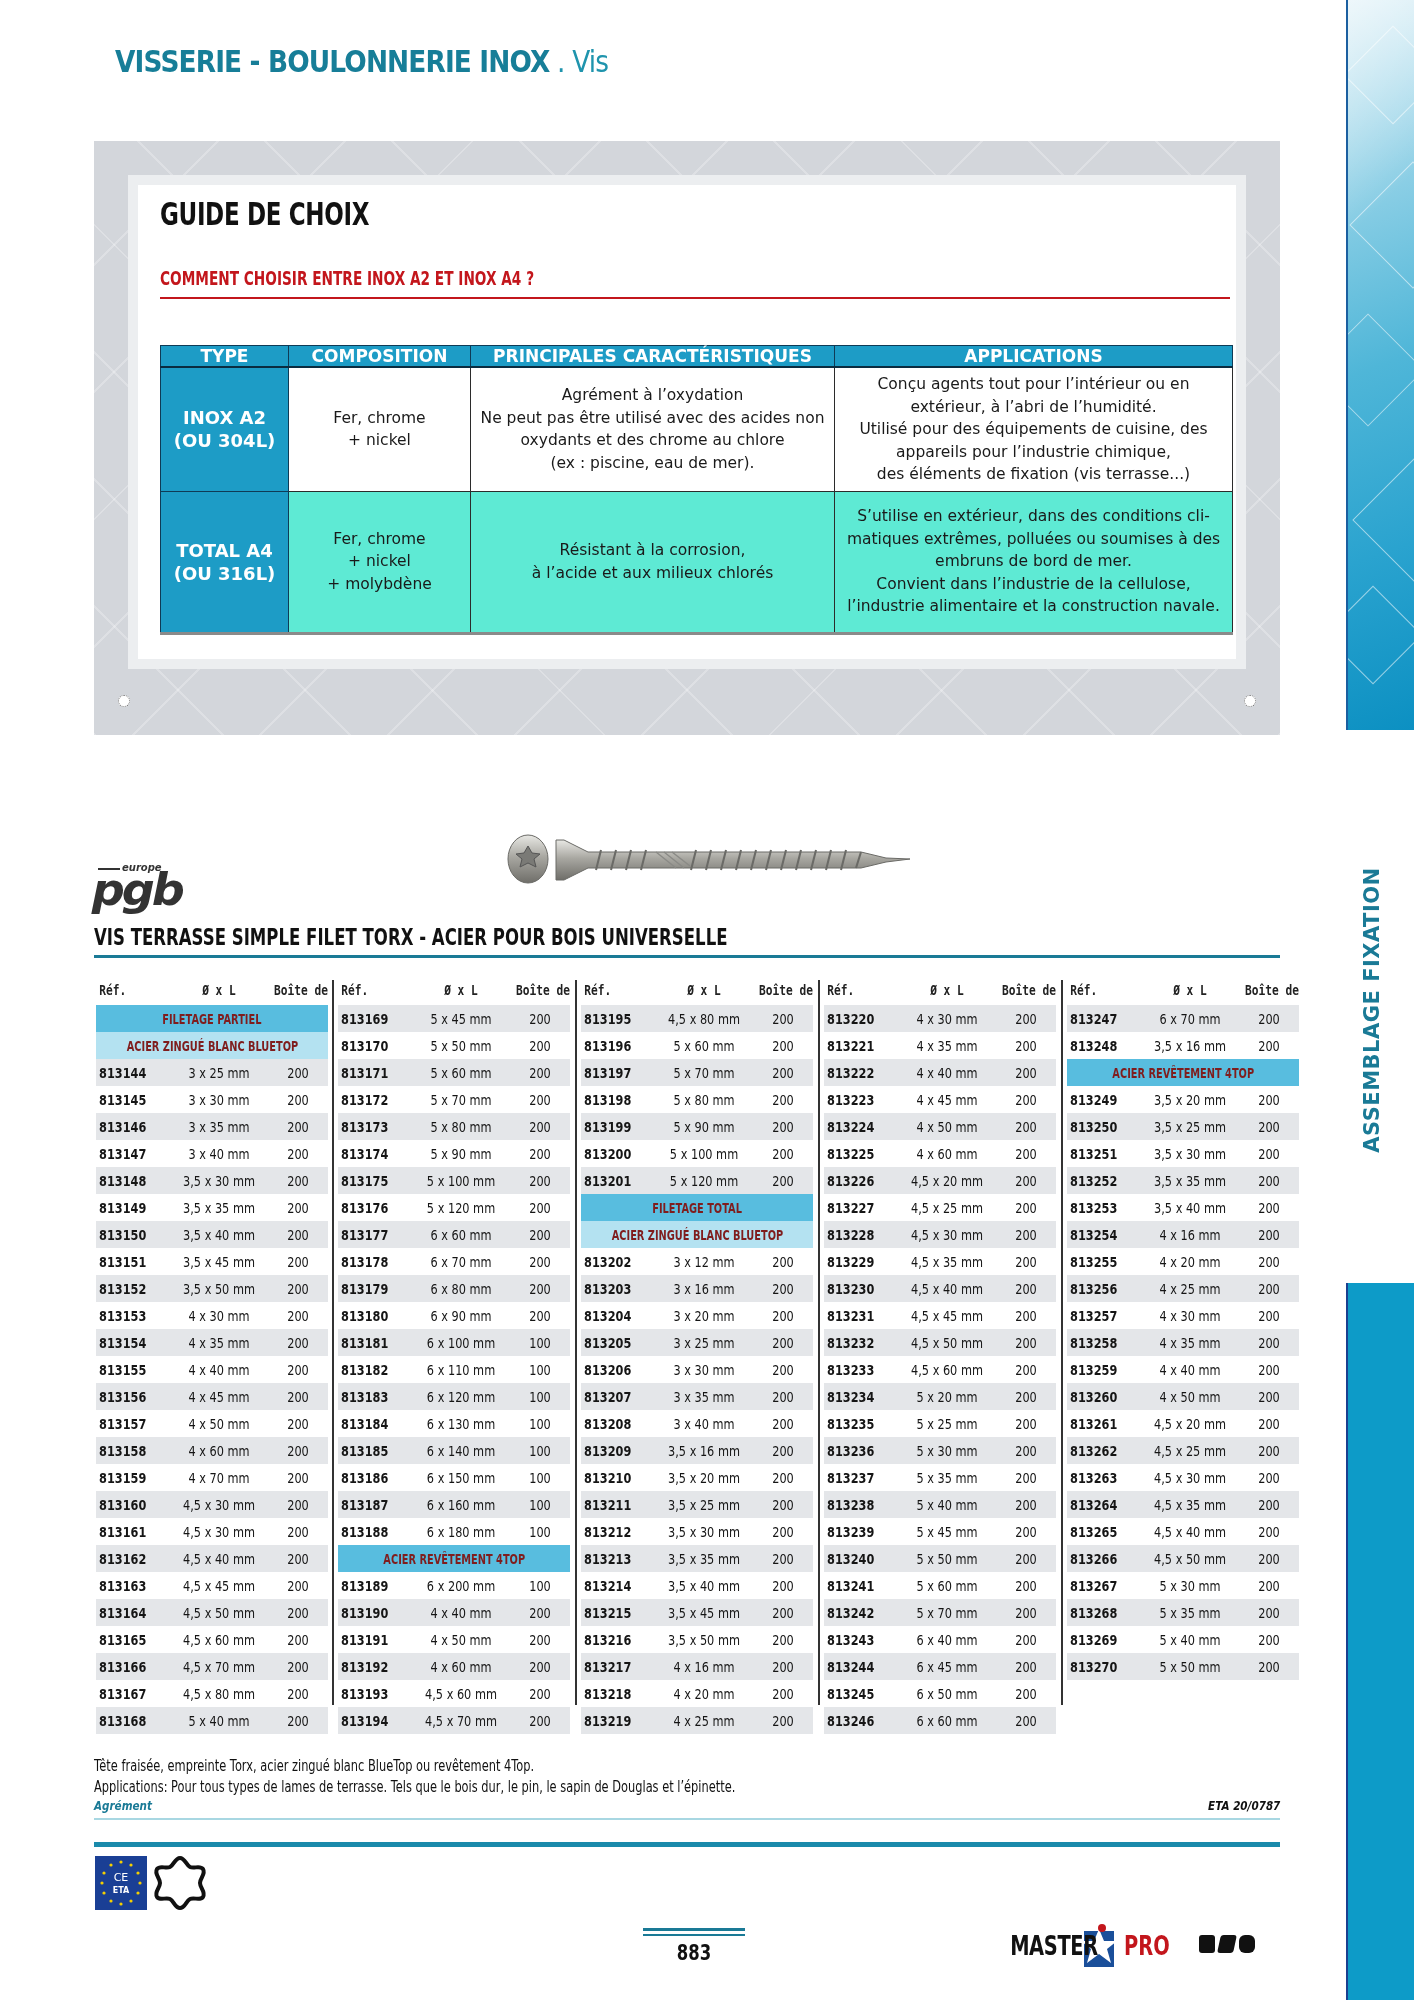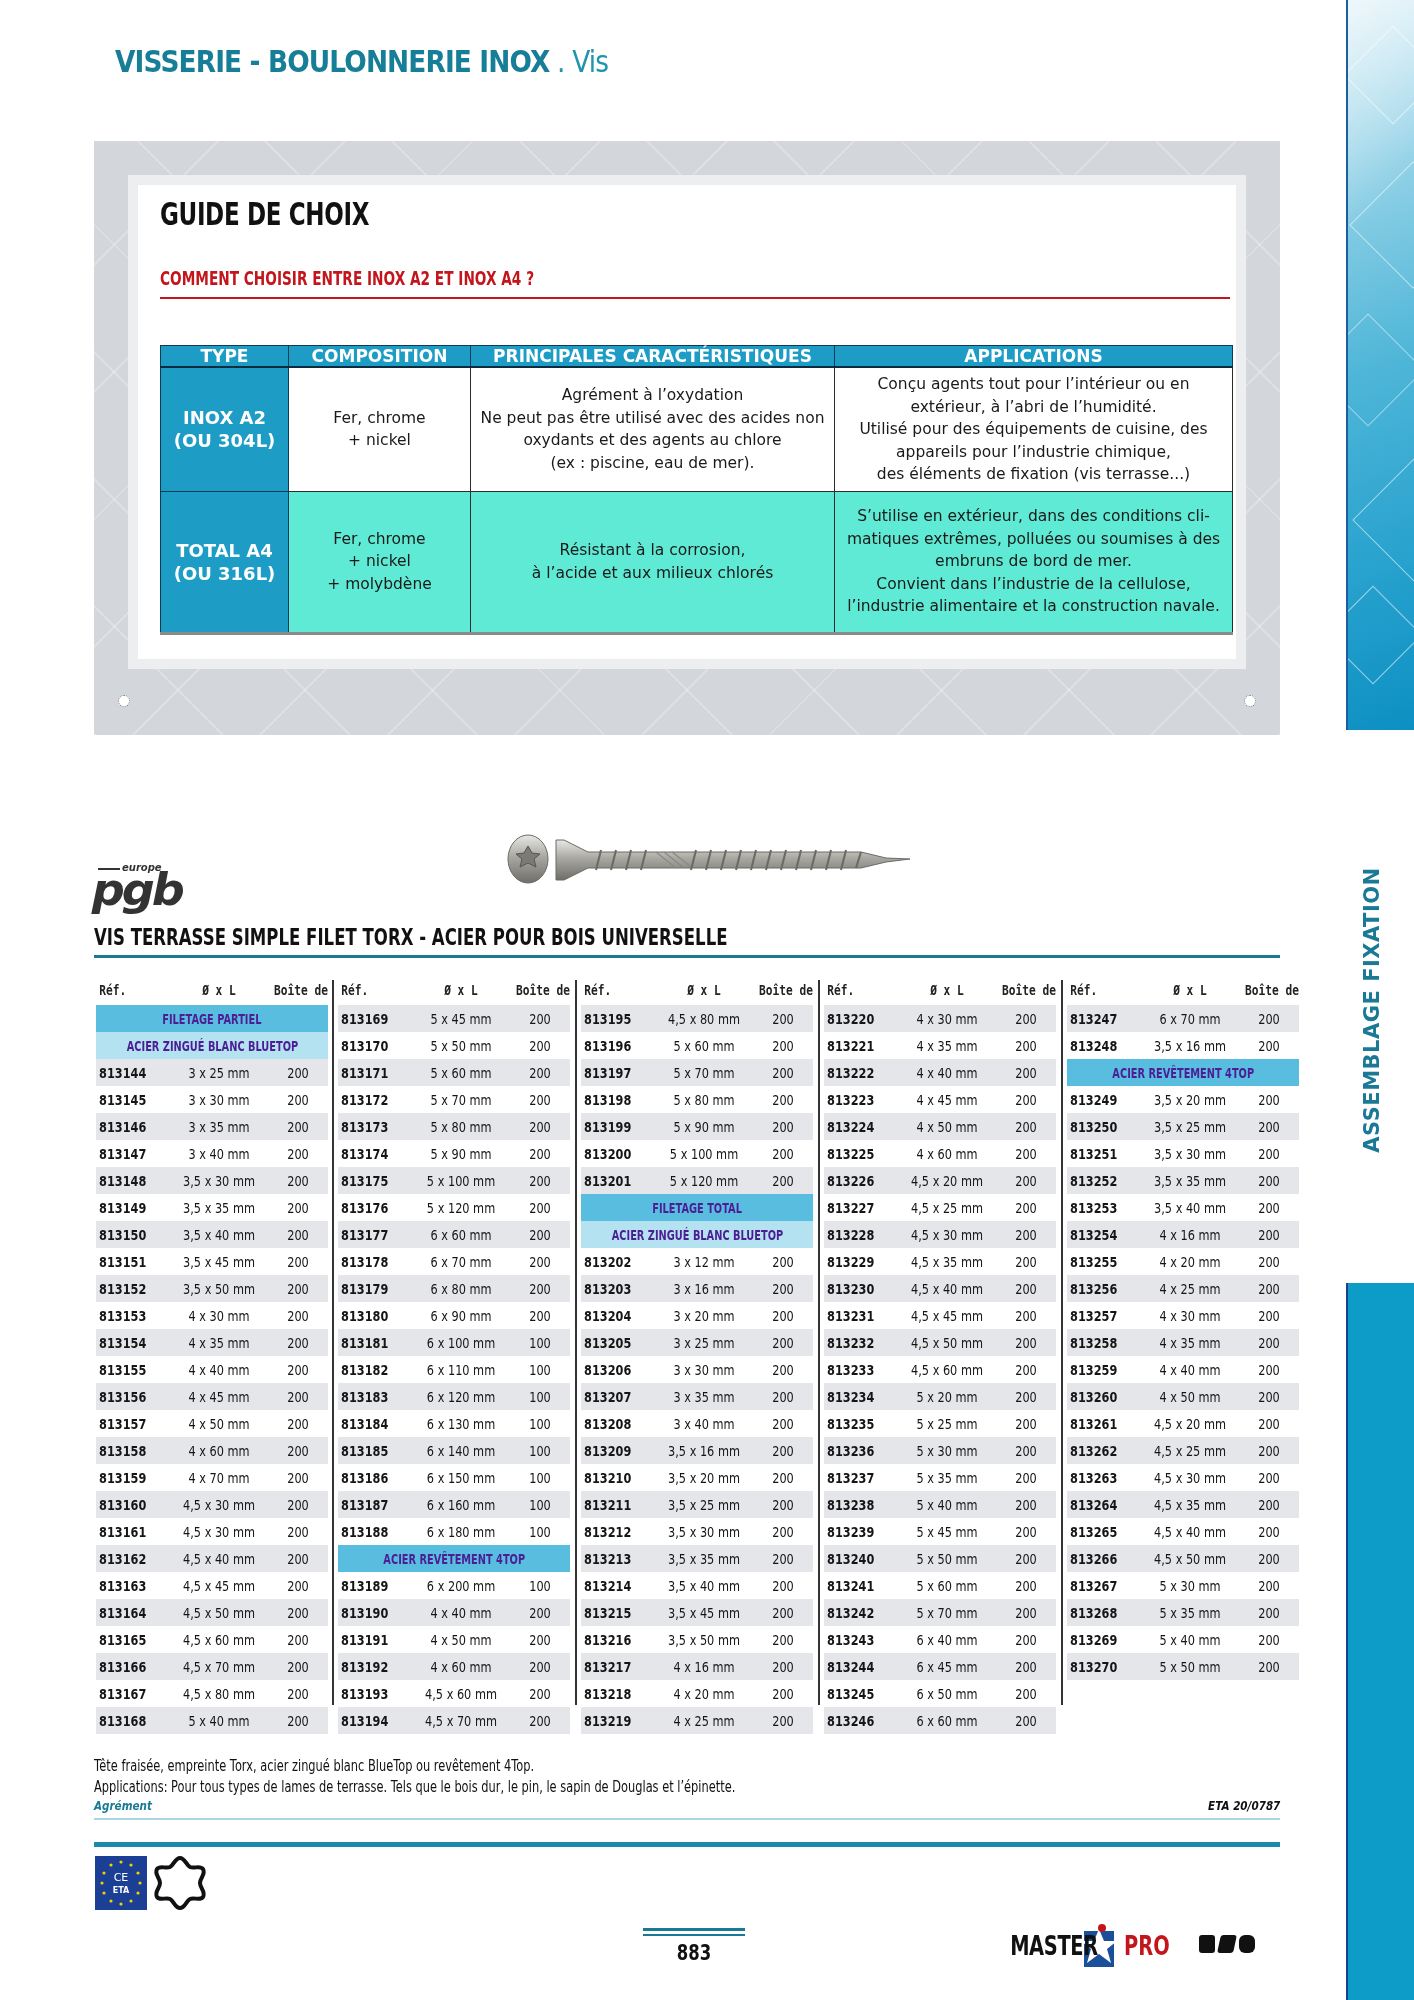--- a/index.html
+++ b/index.html
@@ -141,21 +141,21 @@
     height: 27px; display: flex; align-items: center;
     font-family: "DejaVu Sans", sans-serif; font-size: 14.5px; color: #151515;
   }
   .row.alt { background: #e4e6e9; }
   .cell-ref { width: 74px; padding-left: 4px; transform: scaleX(0.78); transform-origin: left center; font-weight: bold; white-space: nowrap; }
   .cell-dim { width: 98px; text-align: center; transform: scaleX(0.78); white-space: nowrap; }
   .cell-box { width: 60px; text-align: center; transform: scaleX(0.78); white-space: nowrap; }
   .col-head .cell-ref, .col-head .cell-dim, .col-head .cell-box { transform: scaleX(0.8); }
   .band {
     height: 27px; display: flex; align-items: center; justify-content: center;
-    font-family: "DejaVu Sans", sans-serif; font-weight: bold; font-size: 14px; color: #4c1d95;
+    font-family: "DejaVu Sans", sans-serif; font-weight: bold; font-size: 14px; color: #7f1d1d;
   }
   .band span { transform: scaleX(0.7); white-space: nowrap; }
   .band.dark { background: #58bddf; }
   .band.light { background: #b4e2f1; }
 
   
   .notes {
     position: absolute; left: 94px; top: 1756px; width: 1186px;
     font-family: "DejaVu Sans", sans-serif; font-size: 15px; color: #111; line-height: 21px;
   }
@@ -252,21 +252,21 @@
               <div>INOX A2</div>
               <div>(OU 304L)</div>
             </td>
             <td>
               <div>Fer, chrome</div>
               <div>+ nickel</div>
             </td>
             <td>
               <div>Agrément à l’oxydation</div>
               <div>Ne peut pas être utilisé avec des acides non</div>
-              <div>oxydants et des agents au chlore</div>
+              <div>oxydants et des chrome au chlore</div>
               <div>(ex : piscine, eau de mer).</div>
             </td>
             <td>
               <div>Conçu agents tout pour l’intérieur ou en</div>
               <div>extérieur, à l’abri de l’humidité.</div>
               <div>Utilisé pour des équipements de cuisine, des</div>
               <div>appareils pour l’industrie chimique,</div>
               <div>des éléments de fixation (vis terrasse...)</div>
             </td>
           </tr>

